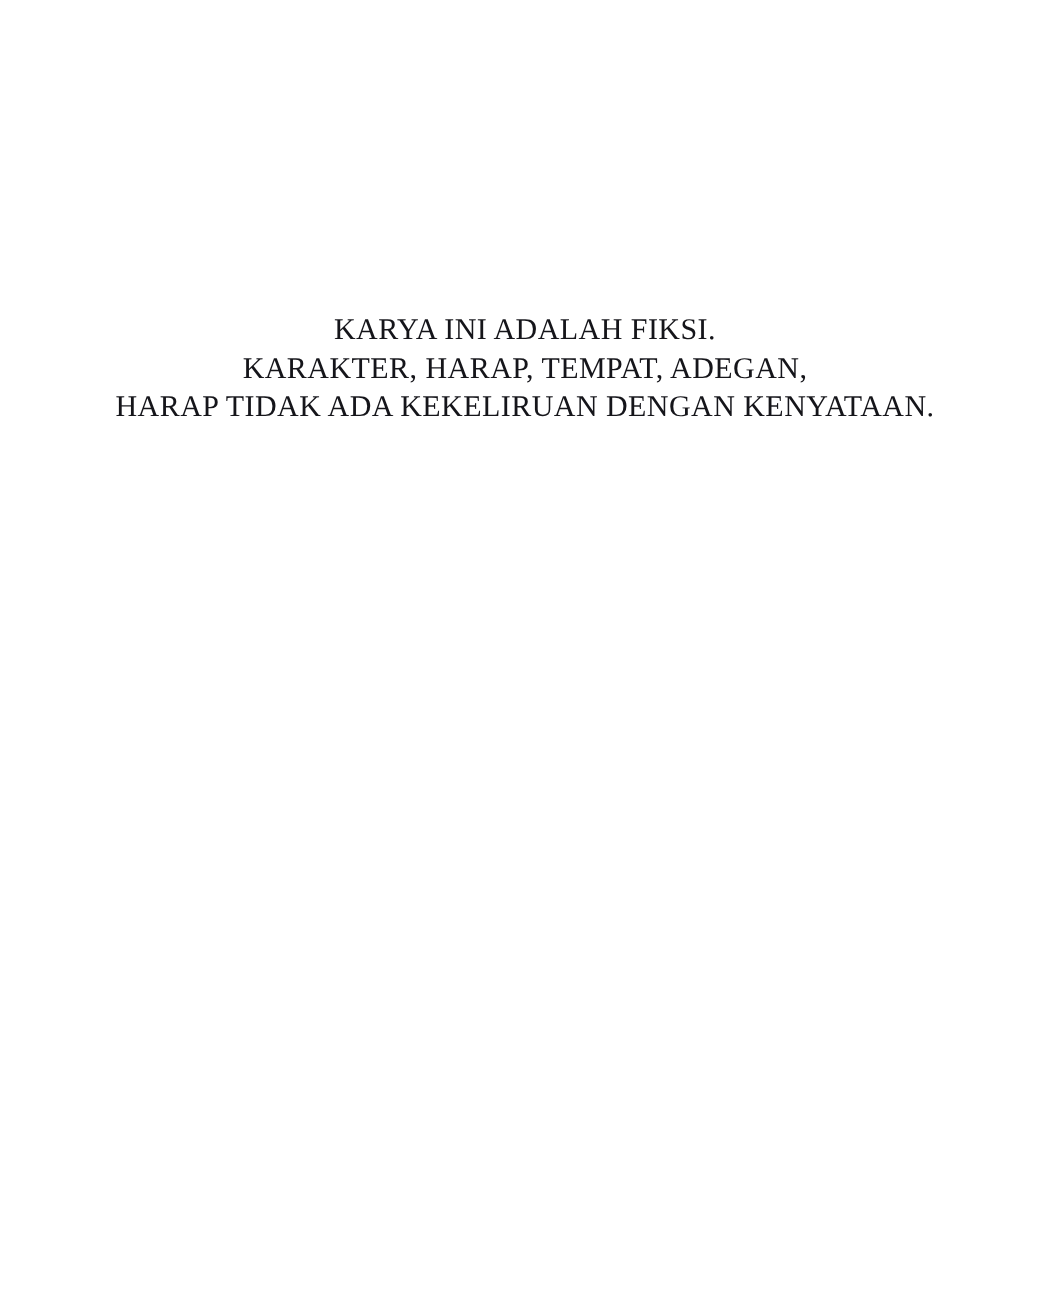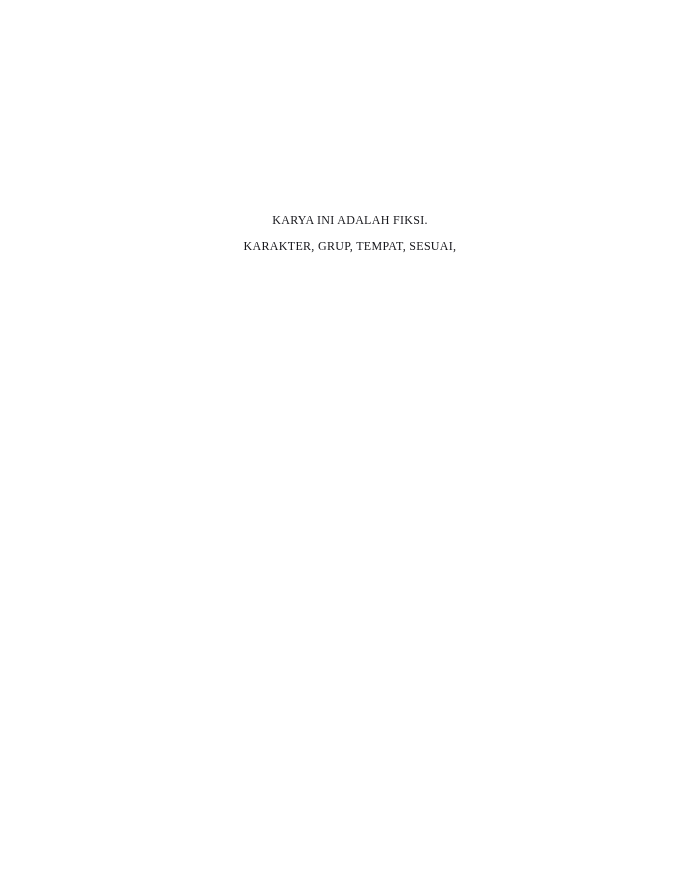--- a/index.html
+++ b/index.html
@@ -22,28 +22,29 @@
   }
   .disclaimer-block {
     position: absolute;
     top: 208px;
     left: 0;
     width: 700px;
     text-align: center;
   }
   .disclaimer-line {
     font-family: "Liberation Serif", serif;
-    font-size: 12px;
+    font-size: 20px;
     line-height: 25.5px;
     letter-spacing: 0.3px;
     color: #15151a;
     white-space: nowrap;
   }
 </style>
 </head>
 <body>
 
 <div class="page">
   <div class="disclaimer-block">
     <div class="disclaimer-line">KARYA INI ADALAH FIKSI.</div>
-    <div class="disclaimer-line">KARAKTER, GRUP, TEMPAT, SESUAI,</div>
+    <div class="disclaimer-line">KARAKTER, HARAP, TEMPAT, ADEGAN,</div>
+    <div class="disclaimer-line">HARAP TIDAK ADA KEKELIRUAN DENGAN KENYATAAN.</div>
   </div>
 </div>
 
 </body></html>

